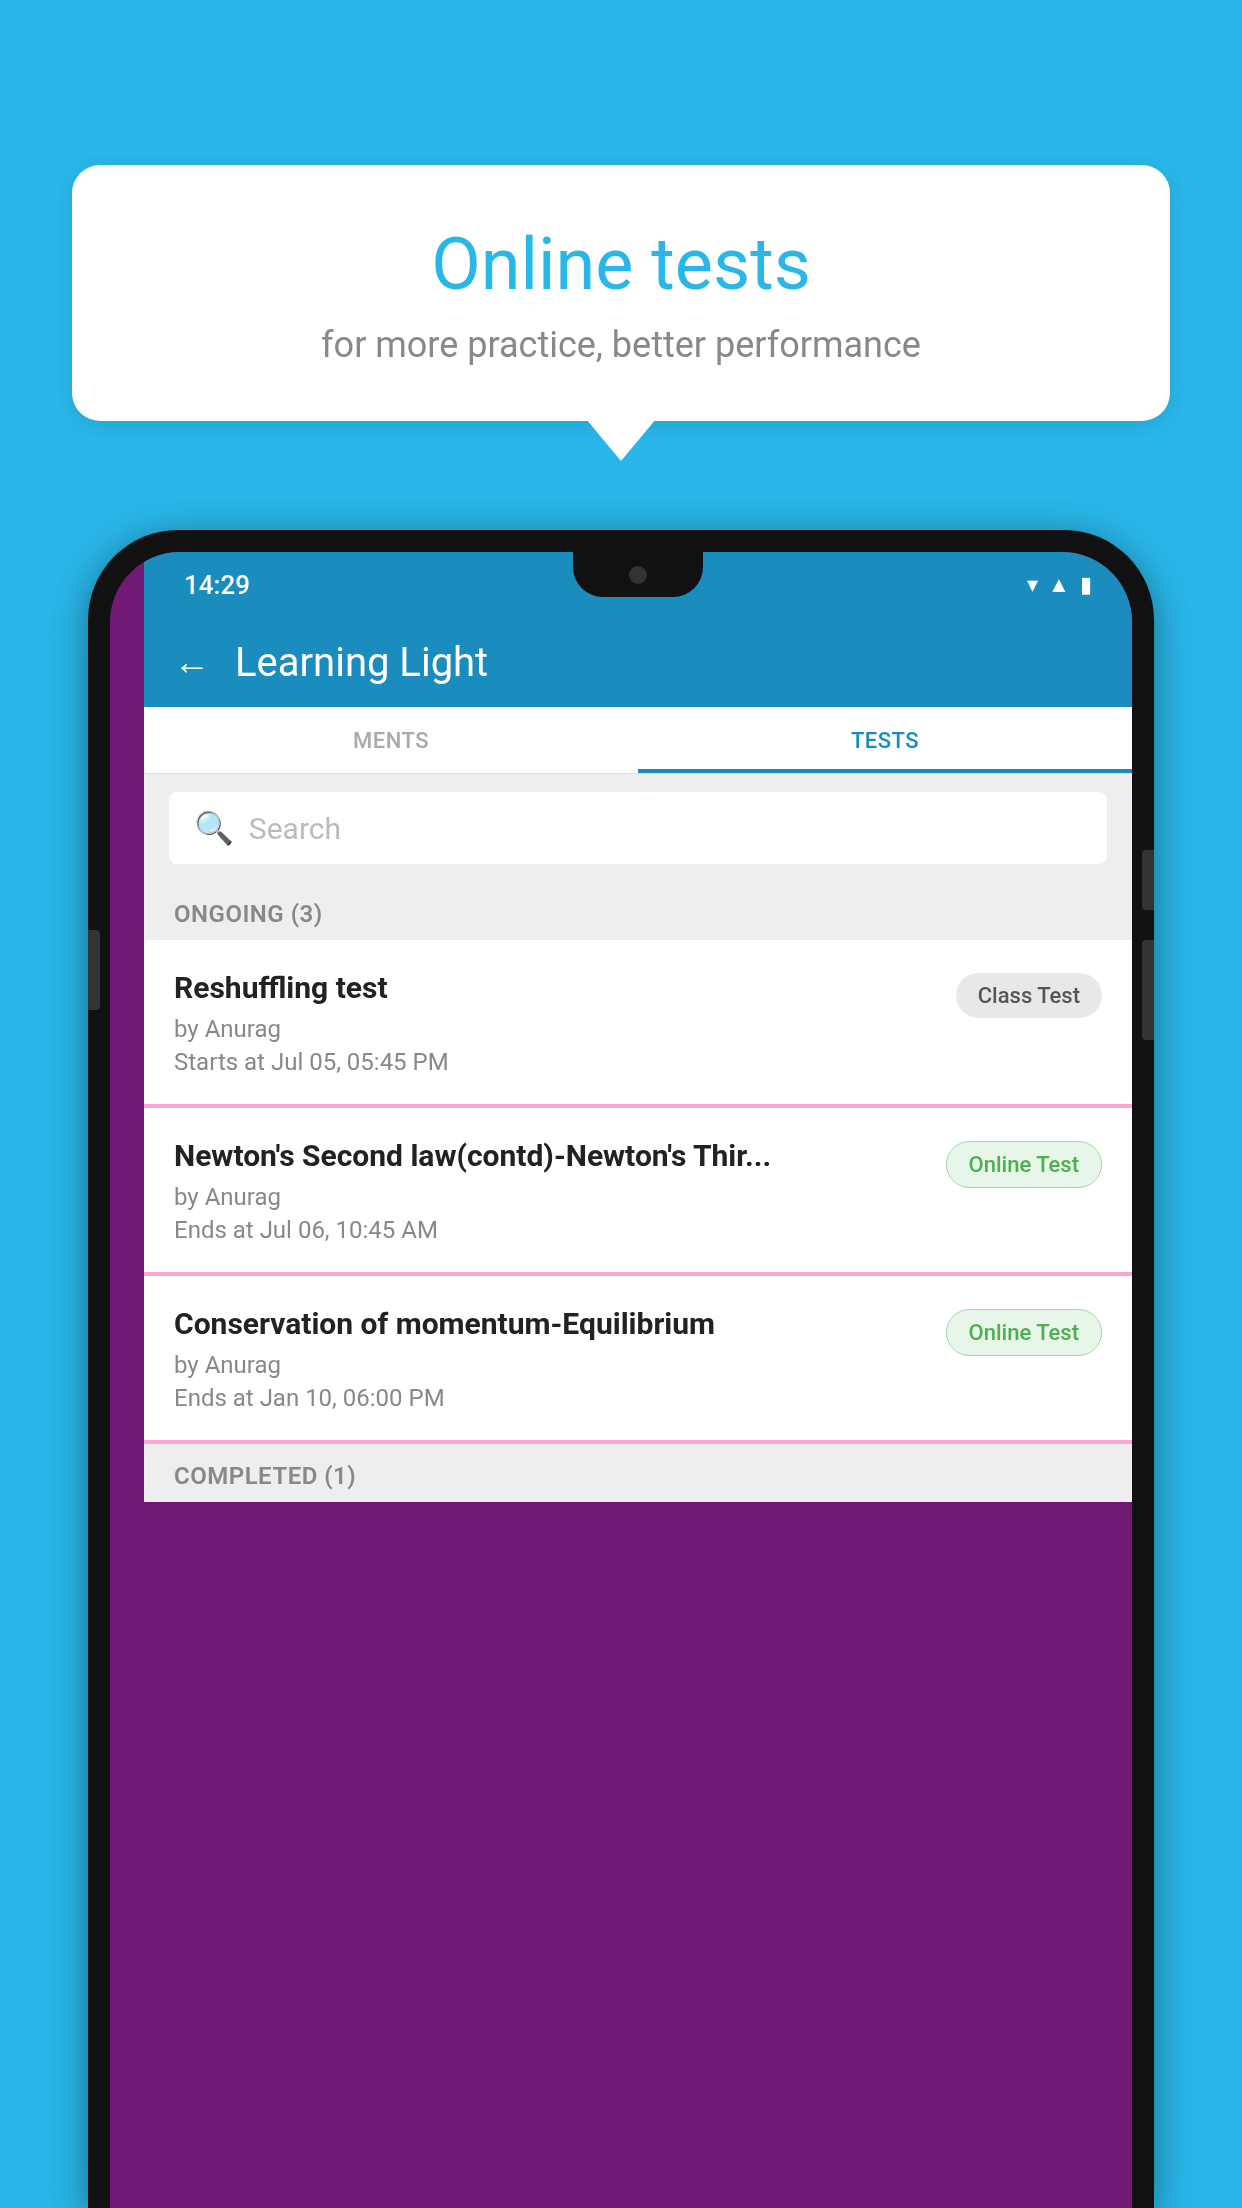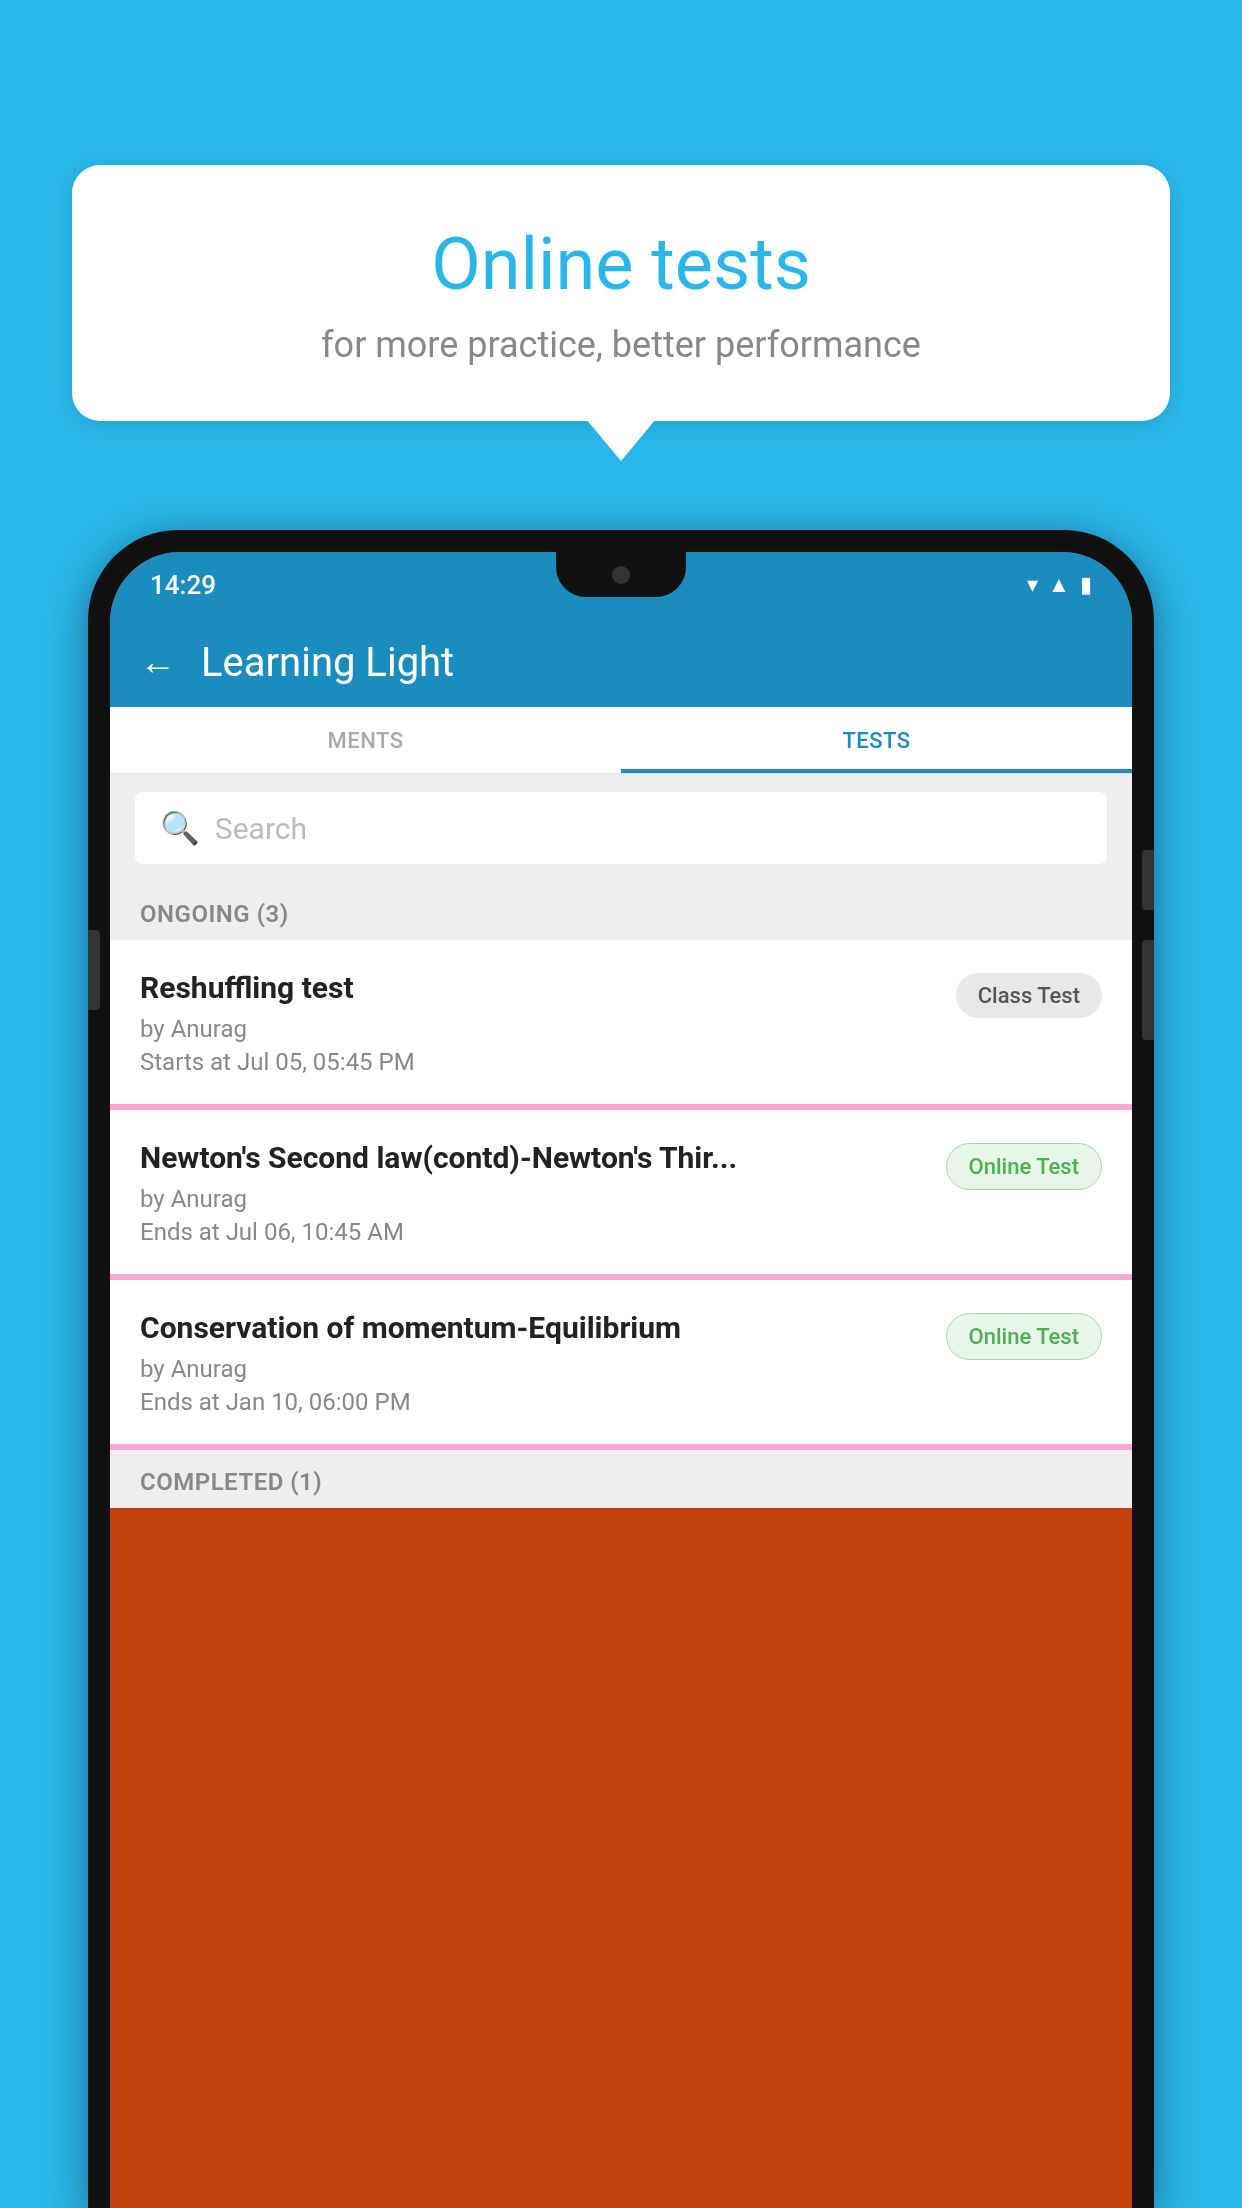--- a/index.html
+++ b/index.html
@@ -63,23 +63,24 @@
       overflow: hidden;
     }
 
     
     .phone-screen {
       position: absolute;
       top: 22px;
       left: 22px;
       right: 22px;
       bottom: 0;
-      background: #c2410c;
+      background: #701a75;
       border-radius: 70px 70px 0 0;
       overflow: hidden;
+      padding-left: 34px;
     }
 
     
     .status-bar {
       background: #1a8cbe;
       height: 65px;
       display: flex;
       align-items: center;
       justify-content: space-between;
       padding: 0 40px;
@@ -205,21 +206,21 @@
       font-weight: 600;
       letter-spacing: 0.5px;
     }
 
     
     .test-list {
       background: white;
     }
     .test-item {
       padding: 28px 30px 28px 30px;
-      border-bottom: 6px solid #f9a8d4;
+      border-bottom: 4px solid #f9a8d4;
       display: flex;
       align-items: flex-start;
       justify-content: space-between;
     }
     .test-info {
       flex: 1;
       padding-right: 15px;
     }
     .test-name {
       font-size: 30px;

